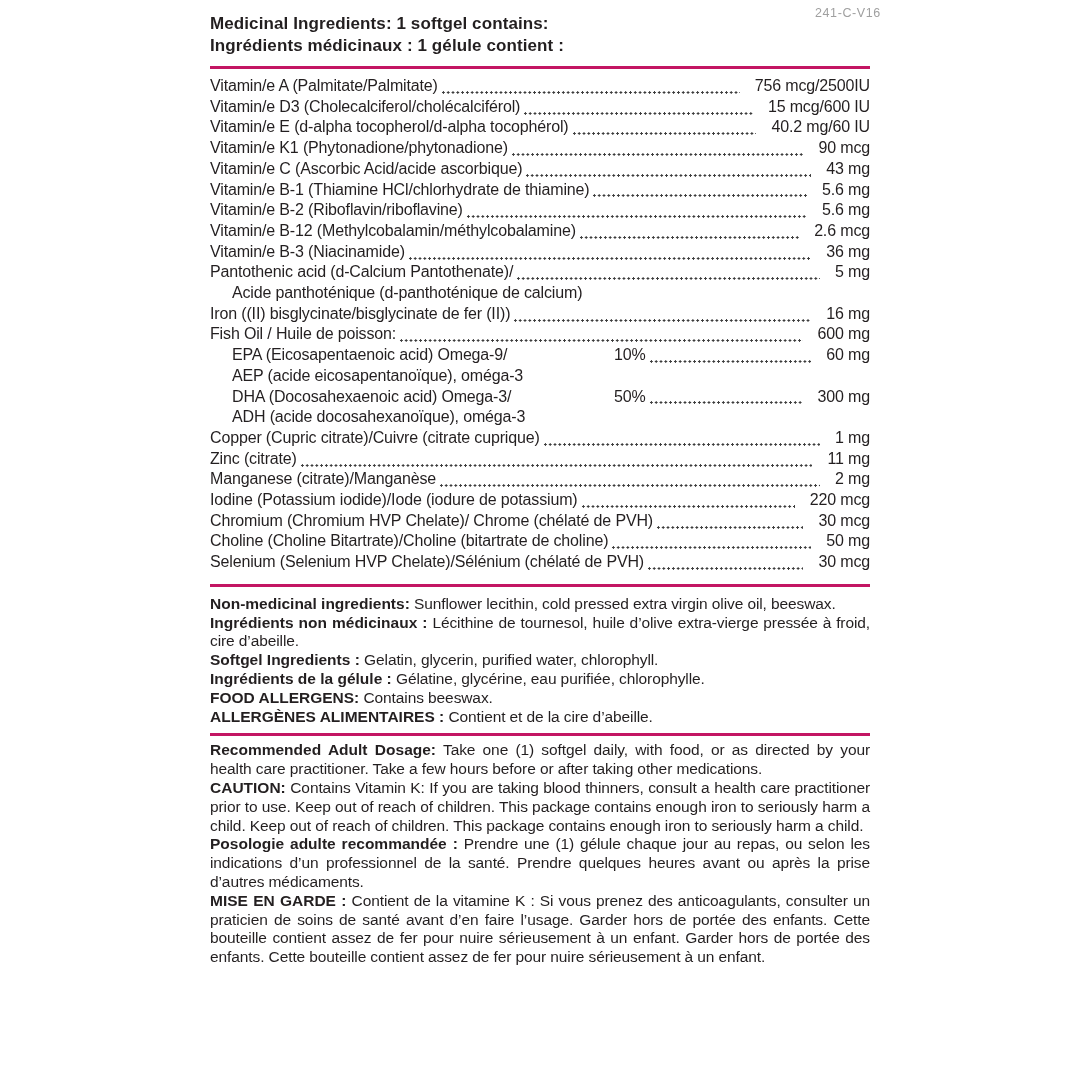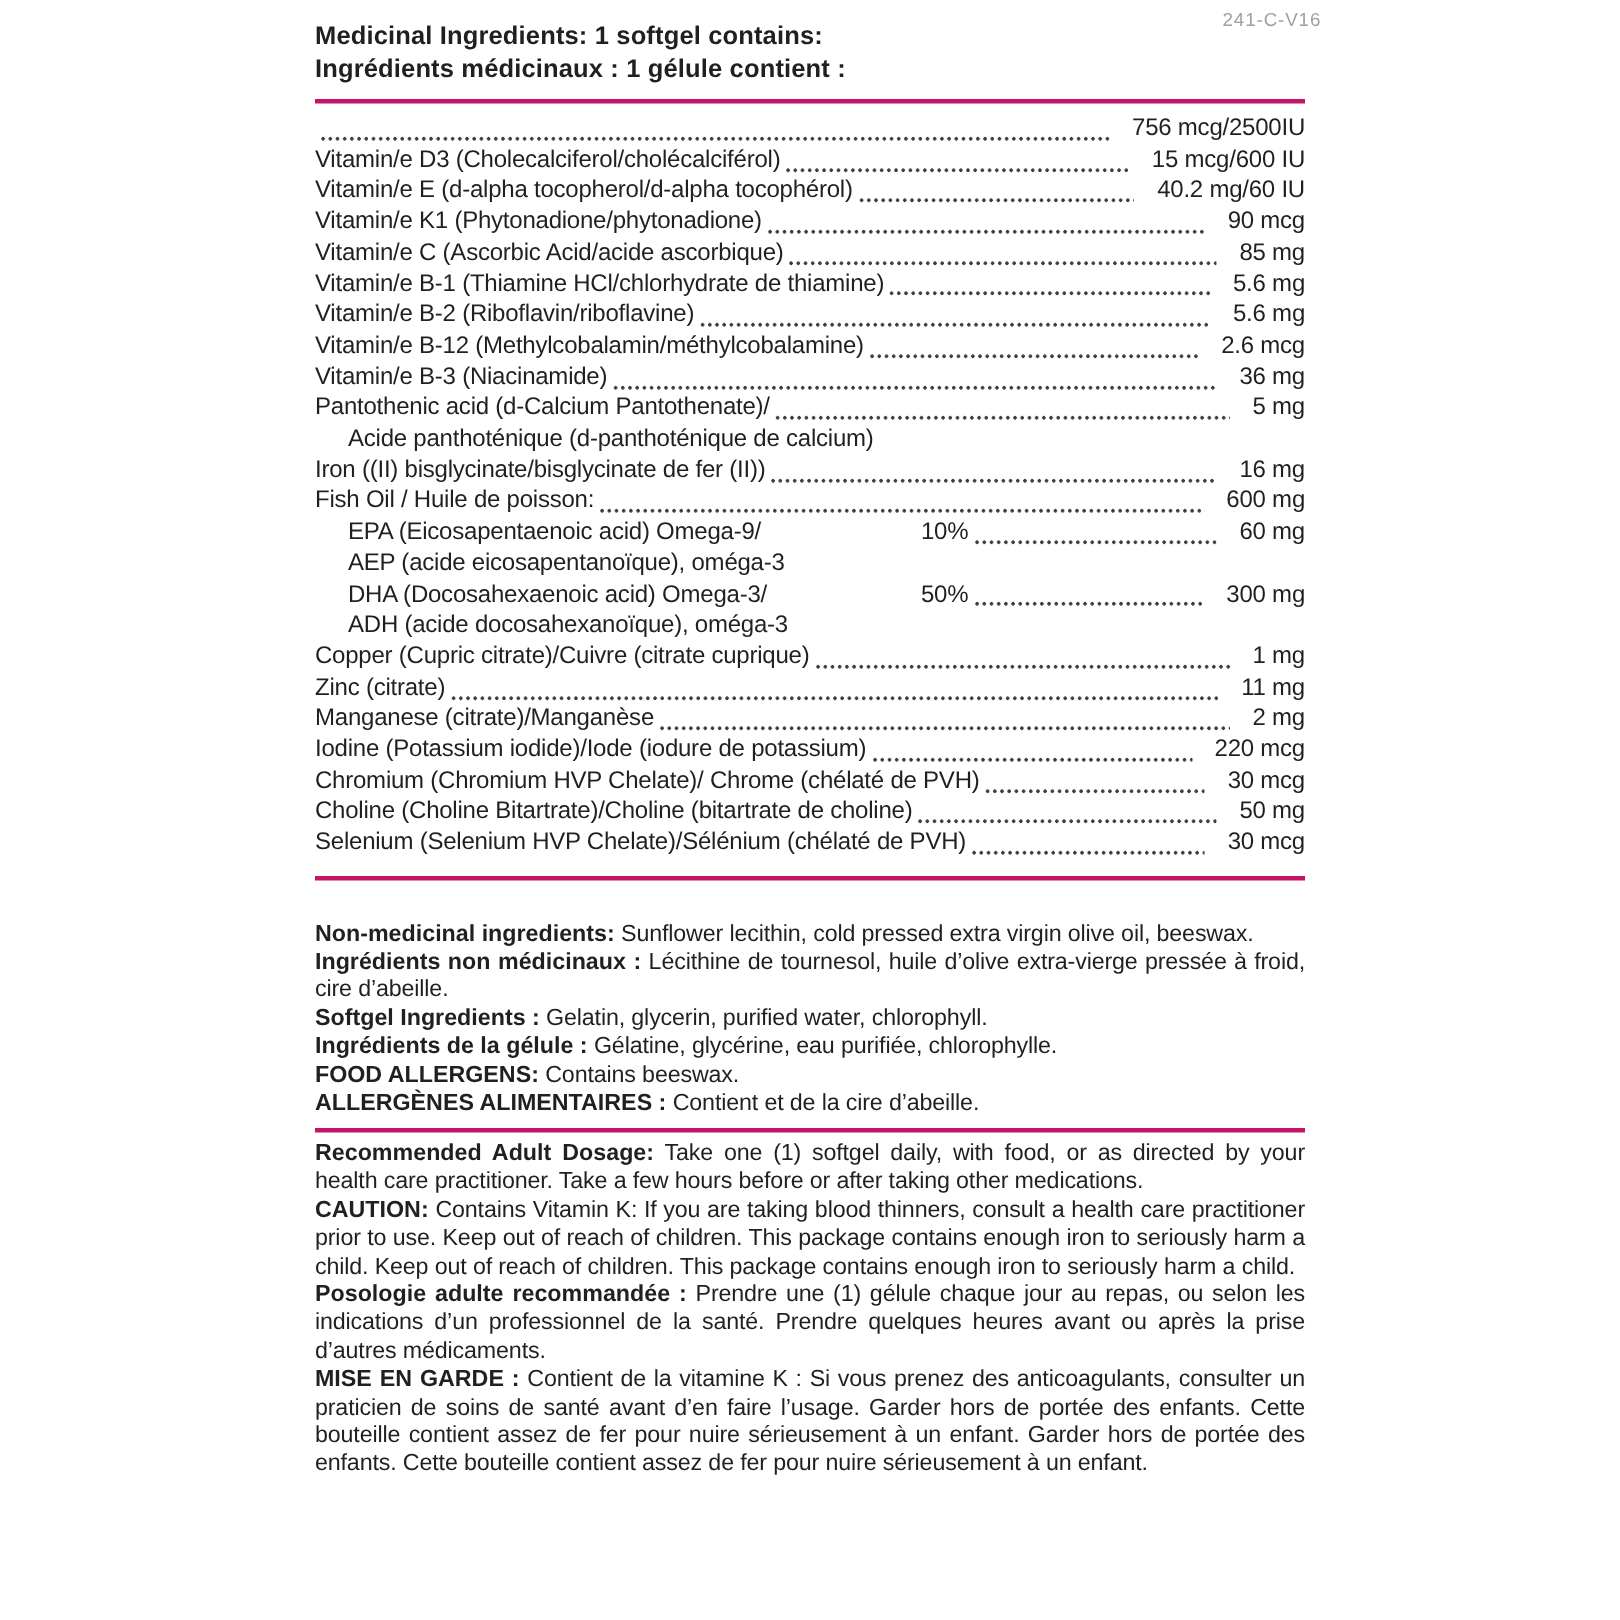--- a/index.html
+++ b/index.html
@@ -34,36 +34,37 @@
   .row .pct { flex:0 0 auto; }
   .leader {
     flex:1 1 auto; align-self:stretch; min-width:8px; margin:0 3px;
     background-image:radial-gradient(circle, #3c3c3c 1.05px, transparent 1.3px);
     background-size:4.8px 4.8px; background-repeat:repeat-x;
     background-position:left bottom 2px;
   }
   .row .val { flex:0 0 auto;margin-left:12px; }
 
   .section { font-size:15.5px; line-height:18.8px; }
-  .section.nonmed { margin-top:27px; }
+  .section.nonmed { margin-top:8px; }
   .section.dosage { margin-top:5px; }
   .section p { margin:0; text-align:justify; letter-spacing:-0.1px; }
   .section b { font-weight:bold; letter-spacing:0; }
 </style>
 </head>
 <body>
 
 <div class="page">
   <div class="doc-code">241-C-V16</div>
   <div class="content">
     <div class="hdr">Medicinal Ingredients: 1 softgel contains:</div>
     <div class="hdr">Ingrédients médicinaux : 1 gélule contient :</div>
     <div class="rule top"></div>
     <div class="list">
         <div class="row">
+          <span class="name">Vitamin/e A (Palmitate/Palmitate)</span>
           <span class="leader"></span>
           <span class="val">756 mcg/2500IU</span>
         </div>
         <div class="row">
           <span class="name">Vitamin/e D3 (Cholecalciferol/cholécalciférol)</span>
           <span class="leader"></span>
           <span class="val">15 mcg/600 IU</span>
         </div>
         <div class="row">
           <span class="name">Vitamin/e E (d-alpha tocopherol/d-alpha tocophérol)</span>
@@ -71,21 +72,21 @@
           <span class="val">40.2 mg/60 IU</span>
         </div>
         <div class="row">
           <span class="name">Vitamin/e K1 (Phytonadione/phytonadione)</span>
           <span class="leader"></span>
           <span class="val">90 mcg</span>
         </div>
         <div class="row">
           <span class="name">Vitamin/e C (Ascorbic Acid/acide ascorbique)</span>
           <span class="leader"></span>
-          <span class="val">85 mg</span>
+          <span class="val">43 mg</span>
         </div>
         <div class="row">
           <span class="name">Vitamin/e B-1 (Thiamine HCl/chlorhydrate de thiamine)</span>
           <span class="leader"></span>
           <span class="val">5.6 mg</span>
         </div>
         <div class="row">
           <span class="name">Vitamin/e B-2 (Riboflavin/riboflavine)</span>
           <span class="leader"></span>
           <span class="val">5.6 mg</span>

